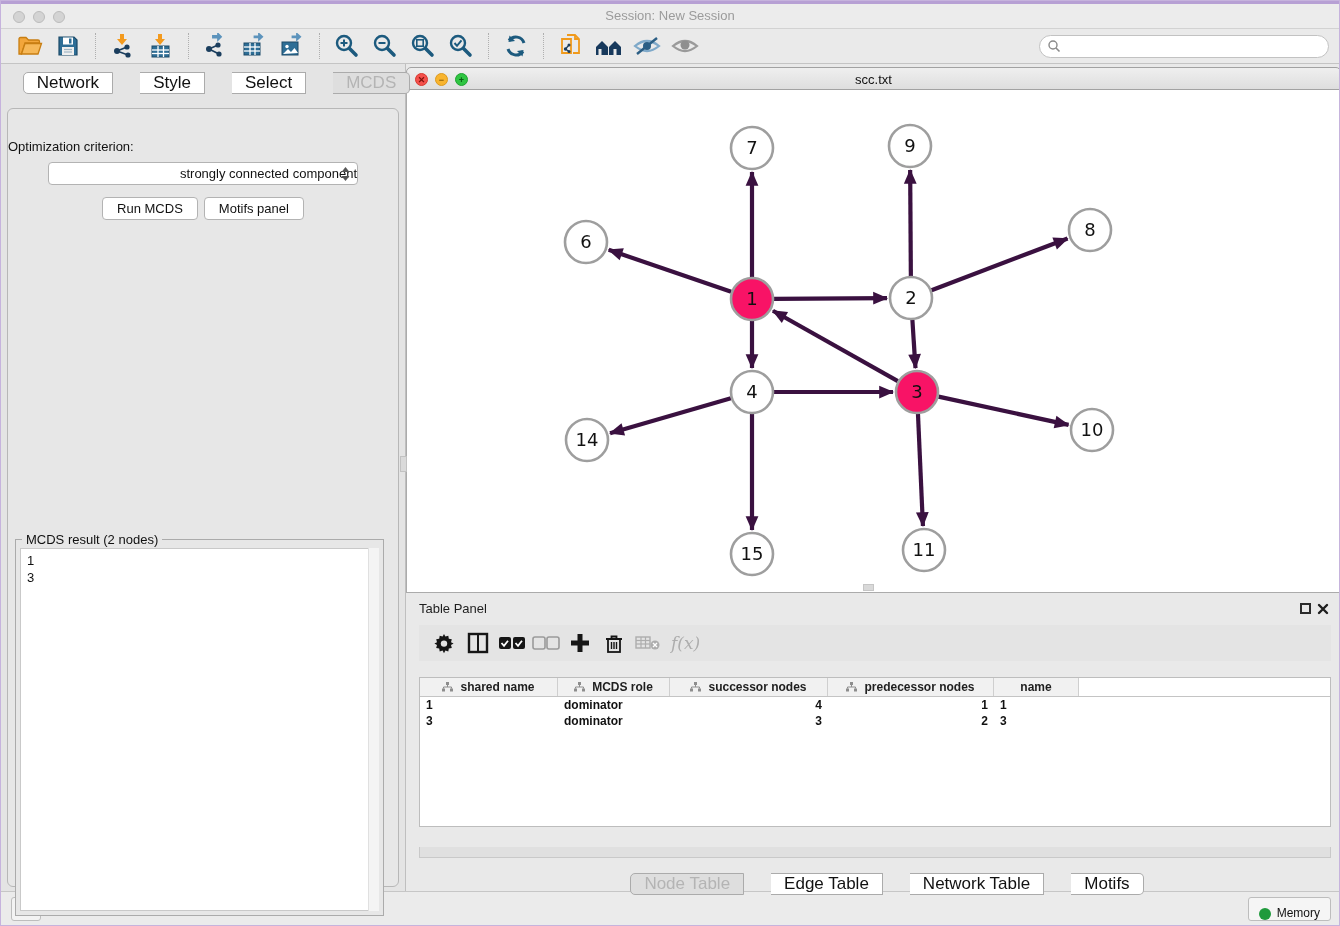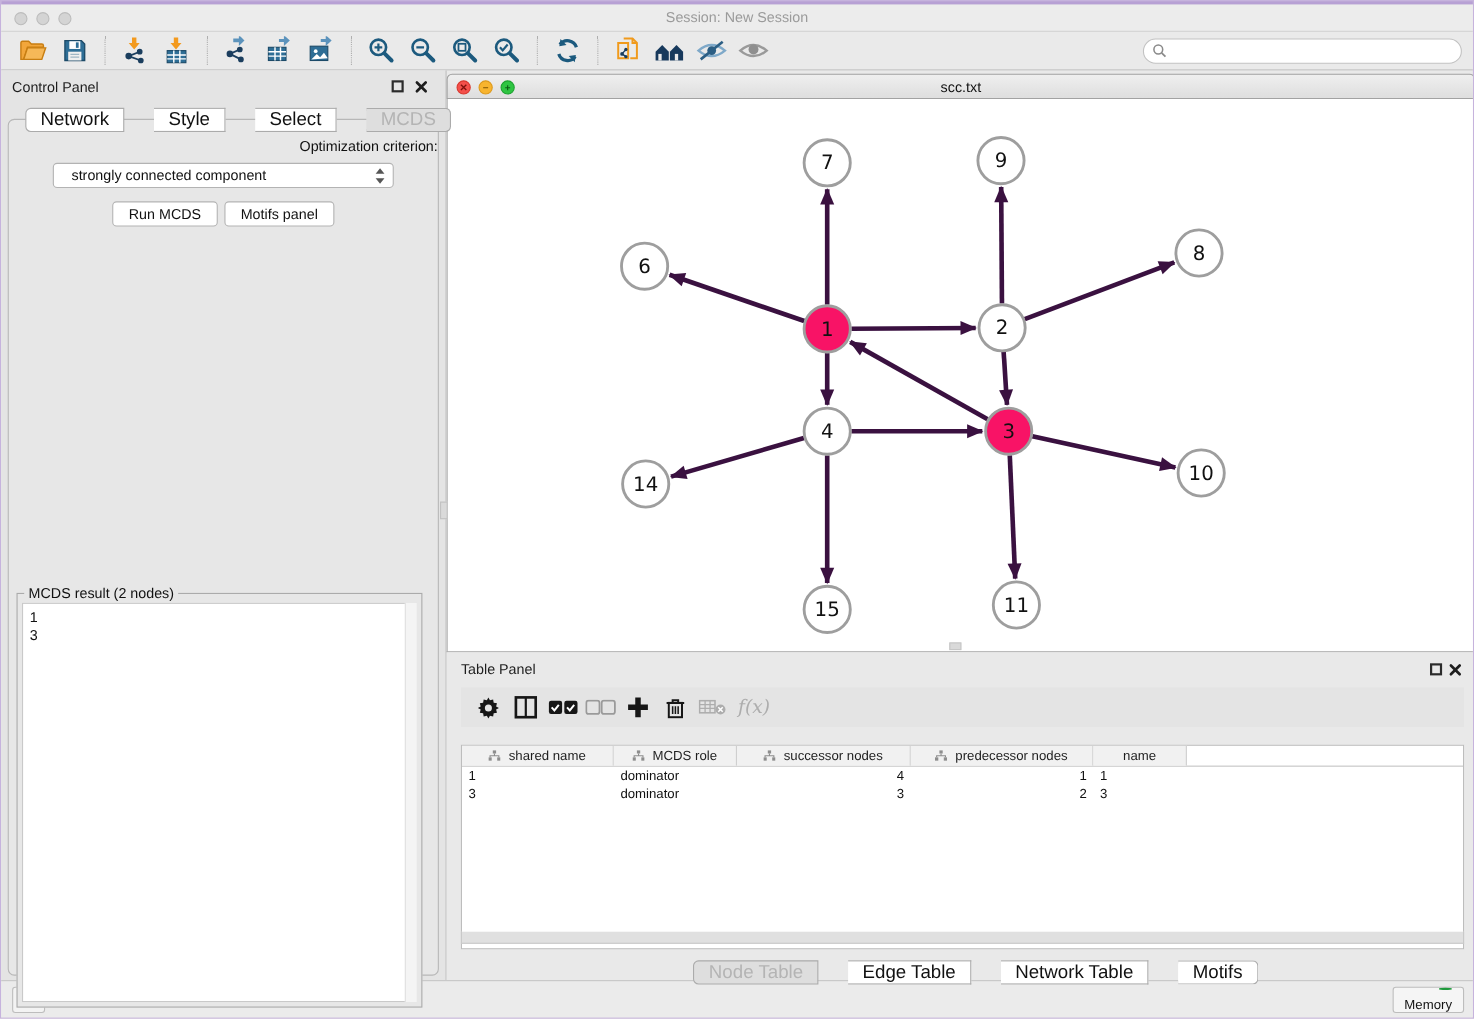--- a/index.html
+++ b/index.html
@@ -33,22 +33,22 @@
   .cp-float { right:38px; top:9px; }
   .cp-close { right:16px; top:9px; }
 
   .seg-tabs { display:flex; justify-content:center; position:relative; z-index:3; margin-top:8px; }
   .seg { border:1px solid #ABABAB; border-left:none; background:#FFFFFF; font-size:17px; color:#111; padding:3px 13px; line-height:14px;margin-left:27px; }
   .seg:first-child { border-left:1px solid #ABABAB; border-radius:5px 0 0 5px; }
   .seg:last-child { border-radius:0 5px 5px 0;text-align:right; }
   .seg.active { background:#DEDEDE; color:#B4B4B4; }
 
   .cp-body { position:absolute; left:6px; right:6px; top:44px; bottom:6px; border:1px solid #B7B7B7; border-radius:6px; background:#E7E7E7; z-index:1; }
-  .opt-label { text-align:right; margin-top:16px; font-size:13px; color:#111; }
-  .criterion { position:relative; margin:8px auto 0; width:310px; height:23px; background:#FFFFFF; border:1px solid #B3B3B3; border-radius:4px; font-size:13px; color:#111; line-height:21px; padding-left:16px; }
+  .opt-label { text-align:left; margin-top:30px; font-size:13px; color:#111; }
+  .criterion { position:relative; margin:8px auto 0; width:310px; height:23px; background:#FFFFFF; border:1px solid #B3B3B3; border-radius:4px; font-size:13px; color:#111; line-height:21px; padding-left:16px;text-align:right; }
   .criterion .chevrons { position:absolute; right:6px; top:3px; }
   .cp-buttons { display:flex; justify-content:center; gap:6px; margin-top:12px; }
   .cp-btn { background:#FFFFFF; border:1px solid #B3B3B3; border-radius:4px; font-size:13px; color:#111; padding:3px 14px; font-family:"Liberation Sans",sans-serif; }
 
   .mcds-result { position:absolute; left:7px; right:14px; top:430px; height:377px; border:1px solid #ABABAB; background:#E7E7E7; }
   .mcds-legend { position:absolute; top:-8px; left:6px; background:#E7E7E7; padding:0 4px; font-size:13px; color:#111; }
   .mcds-textarea { position:absolute; left:4px; right:4px; top:8px; bottom:4px; background:#FFFFFF; border:1px solid #C9C9C9; font-size:13px; color:#111; padding:3px 6px; white-space:pre; line-height:17px; }
   .mcds-scroll { position:absolute; right:4px; top:8px; bottom:4px; width:11px; background:#F4F4F4; border-left:1px solid #E0E0E0; }
 
   .v-grip { position:absolute; left:399px; top:455px; width:7px; height:16px; background:#DADADA; border:1px solid #C2C2C2; z-index:5; }
@@ -66,37 +66,37 @@
 
   
   .table-panel { position:absolute; left:405px; top:592px; width:935px; height:300px; background:#E9E9E9; }
   .tp-title { position:absolute; left:13px; top:8px; font-size:13px; color:#1E1E1E; }
   .tp-float { right:30px; top:10px; }
   .tp-close { right:12px; top:10px; }
   .tp-toolbar { position:absolute; left:13px; top:32px; right:10px; height:36px; background:#E4E4E4; display:flex; align-items:center; padding-left:8px; }
   .tp-icon { width:34px; height:30px; display:flex; align-items:center; justify-content:center; }
   .fx { font-family:"DejaVu Serif", serif; font-style:italic; font-size:17px; color:#ADADAD; margin-left:6px; }
 
-  .ntable { position:absolute; left:13px; top:84px; right:10px; height:186px; background:#FFFFFF; border:1px solid #BDBDBD; }
+  .ntable { position:absolute; left:13px; top:84px; right:10px; height:150px; background:#FFFFFF; border:1px solid #BDBDBD;font-weight:bold; }
   .ntable-head { display:flex; height:19px; border-bottom:1px solid #C4C4C4; }
   .th { background:#F1F1F1; border-right:1px solid #CFCFCF; font-size:12px; color:#1E1E1E; display:flex; align-items:center; justify-content:center; gap:5px; }
   .th .tree { margin-right:2px; }
   .trow { display:flex; height:16px; font-size:12px; color:#111; }
   .td { padding:1px 6px; overflow:hidden; white-space:nowrap; }
   .c0 { width:138px; } .c1 { width:112px; } .c2 { width:158px; text-align:right; }
   .c3 { width:166px; text-align:right; } .c4 { width:85px; }
   .th.c2,.th.c3 { text-align:center; }
   .hscroll { position:absolute; left:13px; right:10px; top:254px; height:11px; background:#E0E0E0; border:1px solid #C9C9C9; border-top:none; }
 
   .tp-tabs { position:absolute; left:0; right:0; top:272px; display:flex; justify-content:center; }
 
   
   .statusbar { position:absolute; left:0; bottom:0; width:100%; height:34px; background:#EBEBEB; border-top:1px solid #C6C6C6; }
   .list-btn { position:absolute; left:10px; top:5px; width:30px; height:24px; background:#F3F3F3; border:1px solid #BDBDBD; border-radius:3px; display:flex; align-items:center; justify-content:center; }
-  .memory-btn { position:absolute; right:8px; top:5px; height:24px; background:#F5F5F5; border:1px solid #BDBDBD; border-radius:3px; display:flex; align-items:flex-end; gap:6px; padding:0 10px; font-size:12px; color:#111;flex-direction:column; }
+  .memory-btn { position:absolute; right:8px; top:5px; height:24px; background:#F5F5F5; border:1px solid #BDBDBD; border-radius:3px; display:flex; align-items:flex-end; gap:6px; padding:0 10px; font-size:12px; color:#111; }
   .mem-dot { width:12px; height:12px; border-radius:50%; background:#1F9A3C; }
 
   svg { display:block; }
 </style>
 </head>
 <body>
 
 <div class="accent-top"></div>
 
 <div class="titlebar">
@@ -251,29 +251,20 @@
     <span class="search-glass">
       <svg width="14" height="14" viewBox="0 0 14 14">
           <circle cx="6" cy="6" r="4" fill="none" stroke="#8A8A8A" stroke-width="1.4"></circle>
           <line x1="9" y1="9" x2="12.5" y2="12.5" stroke="#8A8A8A" stroke-width="1.6"></line>
         </svg>
     </span>
   </span>
 </div>
 
 <div class="control-panel">
-  <div class="cp-header">
-    <span class="cp-title">Control Panel</span>
-    <span class="panel-float cp-float"></span>
-    <span class="panel-close cp-close">
-      <svg width="12" height="12" viewBox="0 0 12 12">
-          <path d="M2 2 L10 10 M10 2 L2 10" stroke="#1E1E1E" stroke-width="2.4" stroke-linecap="round"></path>
-        </svg>
-    </span>
-  </div>
   <div class="seg-tabs">
     <span class="seg">Network</span>
     <span class="seg">Style</span>
     <span class="seg">Select</span>
     <span class="seg active">MCDS</span>
   </div>
   <div class="cp-body">
     <div class="opt-label">Optimization criterion:</div>
     <div class="criterion">
       <span>strongly connected component</span>

